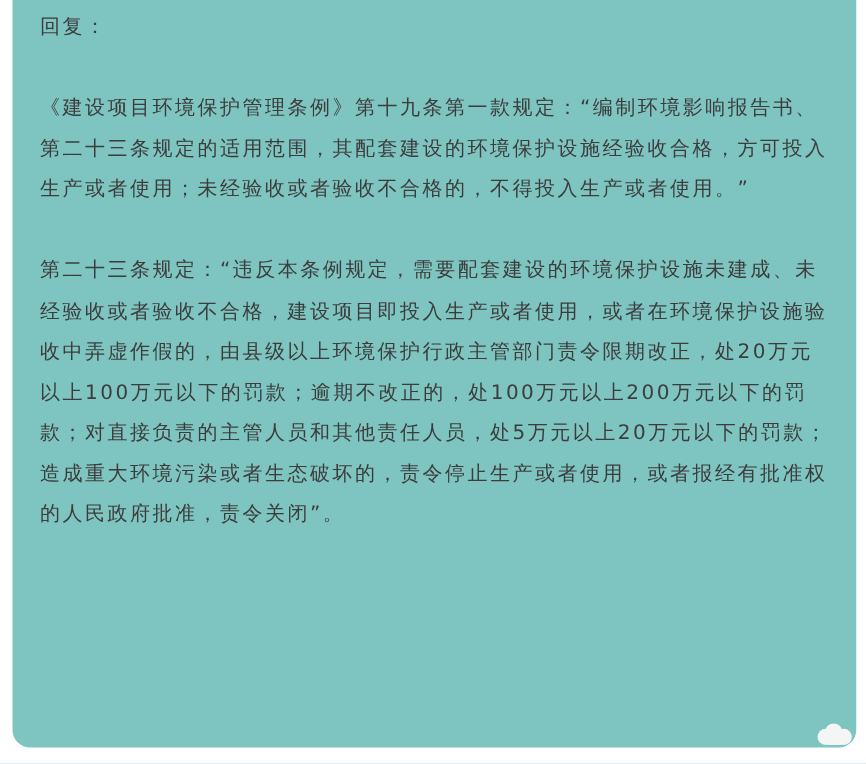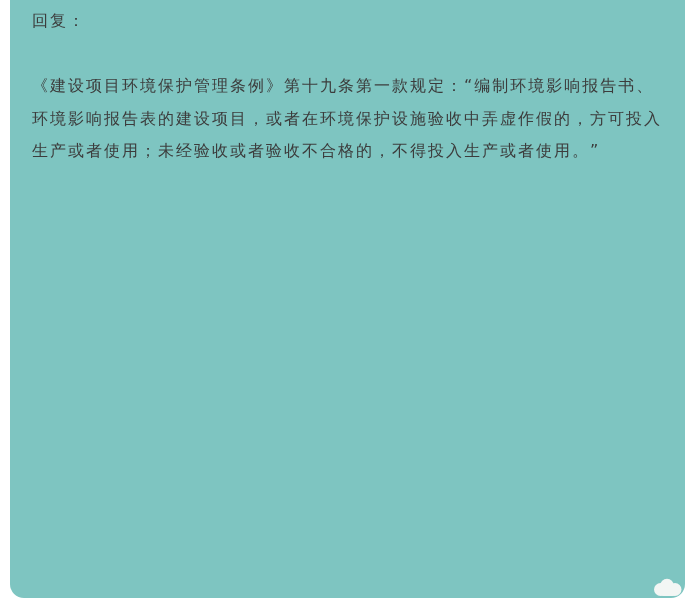--- a/index.html
+++ b/index.html
@@ -47,21 +47,22 @@
     width: 32px;
     height: 18px;
   }
 </style>
 </head>
 <body>
 
 <div class="reply-panel">
   <div class="reply-content">
     <p class="reply-label">回复：</p>
-    <p>《建设项目环境保护管理条例》第十九条第一款规定：“编制环境影响报告书、环境影响报告表的建设项目，或者在环境保护设施验收中弄虚作假的，方可投入生产或者使用；未经验收或者验收不合格的，不得投入生产或者使用。”</p>
+    <p>《建设项目环境保护管理条例》第十九条第一款规定：“编制环境影响报告书、第二十三条规定的适用范围，其配套建设的环境保护设施经验收合格，方可投入生产或者使用；未经验收或者验收不合格的，不得投入生产或者使用。”</p>
+    <p>第二十三条规定：“违反本条例规定，需要配套建设的环境保护设施未建成、未经验收或者验收不合格，建设项目即投入生产或者使用，或者在环境保护设施验收中弄虚作假的，由县级以上环境保护行政主管部门责令限期改正，处20万元以上100万元以下的罚款；逾期不改正的，处100万元以上200万元以下的罚款；对直接负责的主管人员和其他责任人员，处5万元以上20万元以下的罚款；造成重大环境污染或者生态破坏的，责令停止生产或者使用，或者报经有批准权的人民政府批准，责令关闭”。</p>
   </div>
   <svg class="cloud-icon" viewBox="0 0 32 18" xmlns="http://www.w3.org/2000/svg" aria-hidden="true">
     <g fill="#f3f6f4">
       <circle cx="8.5" cy="11.5" r="6.5"></circle>
       <circle cx="23" cy="11.5" r="6.5"></circle>
       <circle cx="15" cy="7.5" r="6.8"></circle>
       <rect x="7" y="9" width="18" height="9" rx="4.5"></rect>
     </g>
   </svg>
 </div>

